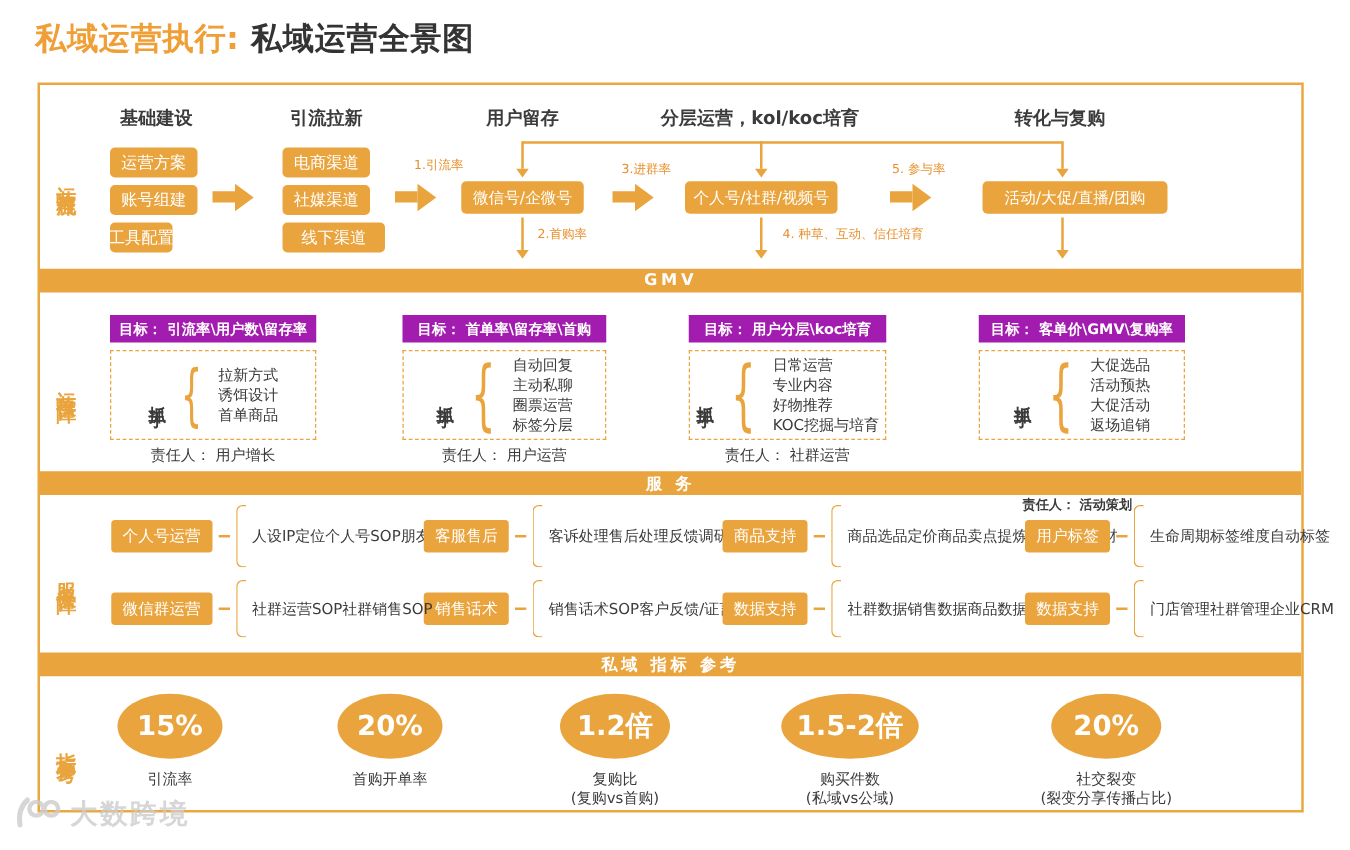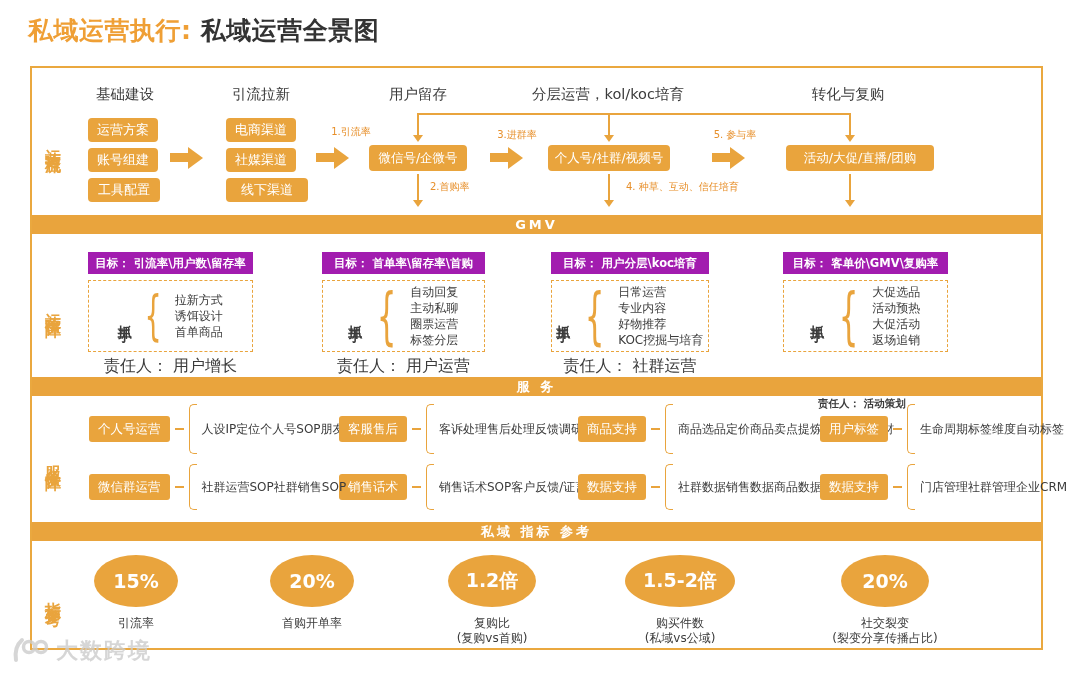--- a/index.html
+++ b/index.html
@@ -9,51 +9,51 @@
   .t-orange{color:#EF9F35;}
   .t-dark{color:#333;}
 
   .panorama{position:absolute;left:30px;top:66px;width:1013px;height:584px;border:2px solid #EAA83F;box-sizing:border-box;background:#fff;}
 
   .band{position:absolute;left:0;right:0;}
   .bar{position:absolute;left:0;right:0;height:19px;background:#E9A43D;color:#fff;font-weight:bold;font-size:13px;display:flex;align-items:center;justify-content:center;letter-spacing:3px;}
 
   .side-label{position:absolute;left:13px;top:50%;transform:translateY(-50%);writing-mode:vertical-rl;text-orientation:upright;color:#E9A43D;font-weight:bold;font-size:16px;letter-spacing:3px;line-height:1;}
 
-  .col-header{position:absolute;font-size:14.5px;font-weight:normal;color:#3b3b3b;text-align:center;white-space:nowrap;}
+  .col-header{position:absolute;font-size:14.5px;font-weight:bold;color:#3b3b3b;text-align:center;white-space:nowrap;}
   .obox{position:absolute;height:24px;background:#E9A43D;border-radius:4px;color:#fff;font-size:13px;display:flex;align-items:center;justify-content:center;white-space:nowrap;}
   .obox.wide{height:26px;font-size:12.5px;}
 
   .harrow{position:absolute;height:9px;background:#E9A43D;}
   .harrow::after{content:"";position:absolute;left:100%;top:50%;transform:translateY(-50%);border-left:15px solid #E9A43D;border-top:11px solid transparent;border-bottom:11px solid transparent;}
   .varrow{position:absolute;width:2px;background:#E9A43D;}
   .varrow::after{content:"";position:absolute;top:100%;left:50%;transform:translateX(-50%);border-top:7px solid #E9A43D;border-left:5px solid transparent;border-right:5px solid transparent;}
   .hline{position:absolute;height:2px;background:#E9A43D;}
   .alabel{position:absolute;color:#E78F2A;font-size:10px;text-align:center;white-space:nowrap;}
 
   .acol{position:absolute;top:0;height:100%;}
   .goal{position:absolute;top:18px;left:0;right:0;height:22px;background:#a21caf;color:#fff;font-weight:bold;font-size:11.5px;display:flex;align-items:center;justify-content:center;white-space:nowrap;}
   .grip-box{position:absolute;top:46px;left:0;right:0;height:72px;border:1px dashed #E9A43D;display:flex;align-items:center;justify-content:center;gap:4px;box-sizing:border-box;}
   .grip-label{writing-mode:vertical-rl;text-orientation:upright;font-size:14px;font-weight:bold;color:#3b3b3b;letter-spacing:2px;line-height:1;}
   .brace{color:#E9A43D;transform:scaleX(.5);line-height:.9;font-weight:400;}
   .b3{font-size:54px;}
   .b4{font-size:62px;}
   .grip-items{font-size:12px;color:#3b3b3b;line-height:16px;text-align:left;white-space:nowrap;}
-  .owner{position:absolute;top:122px;left:0;right:0;text-align:center;font-size:16px;color:#3b3b3b;white-space:nowrap;}
+  .owner{position:absolute;top:122px;left:0;right:0;text-align:center;font-size:12px;color:#3b3b3b;white-space:nowrap;}
 
   .scell{position:absolute;display:flex;align-items:center;gap:5px;}
   .sbox{flex:none;height:26px;padding:0 9px;background:#E9A43D;border-radius:3px;color:#fff;font-size:12.5px;display:flex;align-items:center;justify-content:center;white-space:nowrap;}
   .sdash{flex:none;width:9px;height:2px;background:#E9A43D;}
   .sbracket{flex:none;width:7px;align-self:stretch;margin:2px 0;border:1.5px solid #E9A43D;border-right:none;border-radius:5px 0 0 5px;}
   .slist{display:flex;flex-direction:row;justify-content:center;font-size:12px;color:#3b3b3b;line-height:17px;white-space:nowrap;}
   .slist.sp2{line-height:25px;}
   .owner-note{position:absolute;font-size:10.5px;font-weight:bold;color:#3b3b3b;white-space:nowrap;}
 
   .mgroup{position:absolute;top:14px;width:160px;display:flex;flex-direction:column;align-items:center;}
-  .ellipse{background:#E9A43D;border-radius:50%;display:flex;align-items:center;justify-content:center;color:#fff;font-weight:bold;font-size:19px;}
+  .ellipse{background:#E9A43D;border-radius:50%;display:flex;align-items:center;justify-content:center;color:#fff;font-weight:bold;font-size:22px;}
   .mcaption{margin-top:9px;text-align:center;font-size:12px;color:#3b3b3b;line-height:15px;}
 
   .watermark{position:absolute;left:10px;top:636px;display:flex;align-items:center;gap:6px;opacity:.8;}
   .wtext{color:#cdcdcd;font-size:22px;font-weight:bold;letter-spacing:2px;}
 </style>
 </head>
 <body>
 
 <div class="page">
 
@@ -68,21 +68,21 @@
       <div class="side-label">运营流程</div>
 
       <div class="col-header" style="left:33px;top:17px;width:120px">基础建设</div>
       <div class="col-header" style="left:169px;top:17px;width:120px">引流拉新</div>
       <div class="col-header" style="left:326px;top:17px;width:120px">用户留存</div>
       <div class="col-header" style="left:476px;top:17px;width:200px">分层运营，kol/koc培育</div>
       <div class="col-header" style="left:756px;top:17px;width:120px">转化与复购</div>
 
       <div class="obox" style="left:56px;top:50px;width:70px">运营方案</div>
       <div class="obox" style="left:56px;top:80px;width:70px">账号组建</div>
-      <div class="obox" style="left:56px;top:110px;width:72px">工具配置</div>
+      <div class="obox" style="left:56px;top:110px;width:50px">工具配置</div>
 
       <div class="obox" style="left:194px;top:50px;width:70px">电商渠道</div>
       <div class="obox" style="left:194px;top:80px;width:70px">社媒渠道</div>
       <div class="obox" style="left:194px;top:110px;width:82px">线下渠道</div>
 
       <div class="harrow" style="left:138px;top:85px;width:18px"></div>
       <div class="harrow" style="left:284px;top:85px;width:18px"></div>
       <div class="alabel" style="left:284px;top:57px;width:70px">1.引流率</div>
 
       <div class="obox wide" style="left:337px;top:77px;width:98px">微信号/企微号</div>

